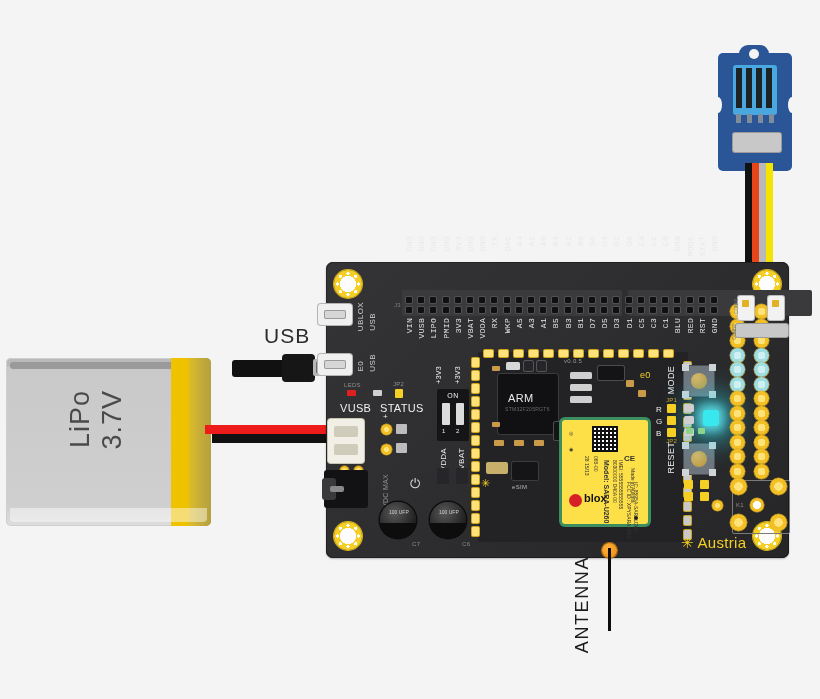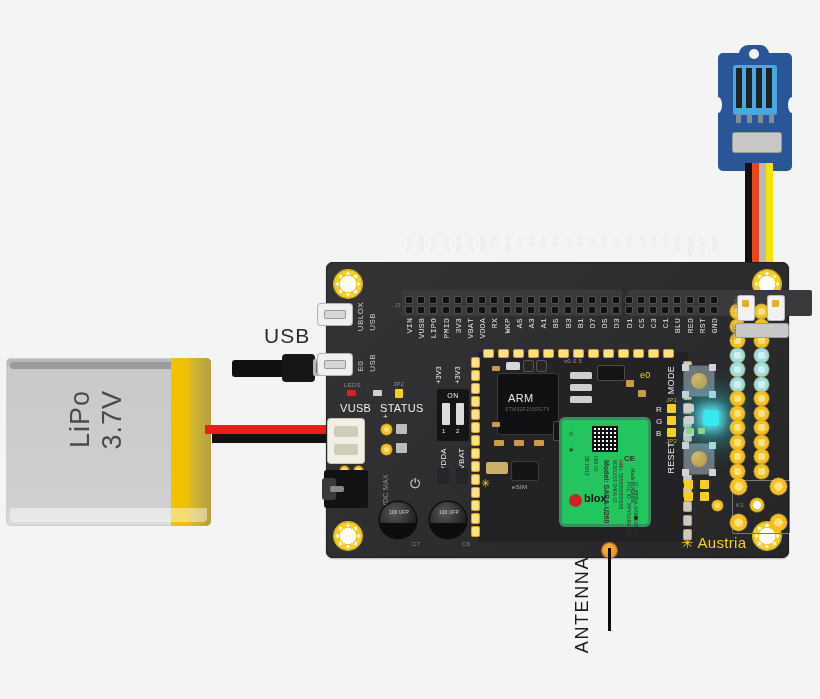--- a/index.html
+++ b/index.html
@@ -89,21 +89,21 @@
 
   
   .part{position:absolute;background:#1a1a1c;border-radius:1.5px;}
   .pad{position:absolute;background:#c99b49;border-radius:1px;}
   .gold{position:absolute;background:radial-gradient(circle,#ffe27a 0 35%,#f2c024 36% 100%);border-radius:50%;
       box-shadow:0 0 0 .5px #cf9f16;}
   .castell{position:absolute;width:7px;height:9px;background:#ffe27a;border-radius:1px;box-shadow:0 0 0 1px #cfa41b;}
 
   
   #ublox{position:absolute;left:236px;top:158px;width:86px;height:104px;
-     background:#22c55e;border-radius:3px;box-shadow:0 0 0 3px #3b8e60;}
+     background:#fde047;border-radius:3px;box-shadow:0 0 0 3px #3b8e60;}
   .ubx-qr{position:absolute;left:30px;top:6px;width:26px;height:26px;
      background:
        repeating-linear-gradient(90deg,#111 0 2px,transparent 2px 4px),
        repeating-linear-gradient(0deg,#111 0 2px,transparent 2px 4px);
      background-color:#fff;}
   .ubx-logo{position:absolute;left:7px;top:58px;font-size:11px;font-weight:bold;color:#111;}
   .ubx-dot{position:absolute;left:7px;top:74px;width:13px;height:13px;border-radius:50%;background:#d61f26;}
   .ubx-small{position:absolute;font-size:5px;color:#333;}
 
   

